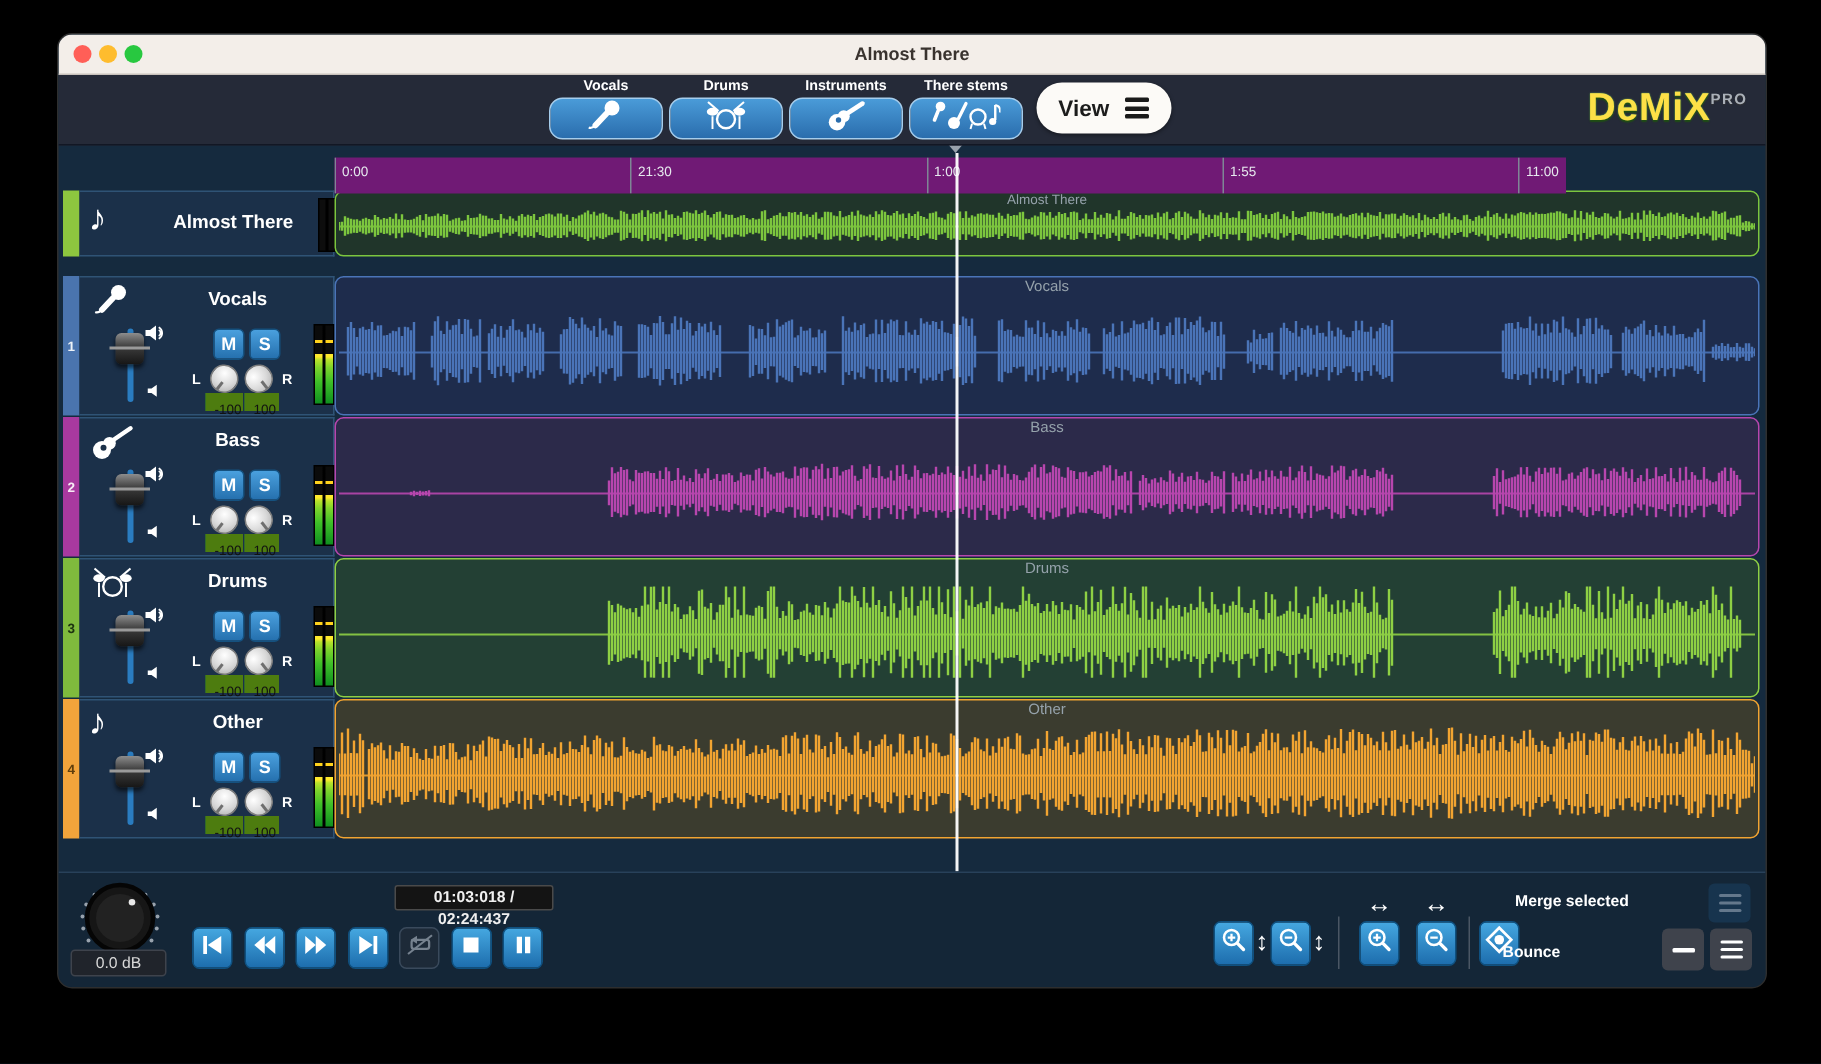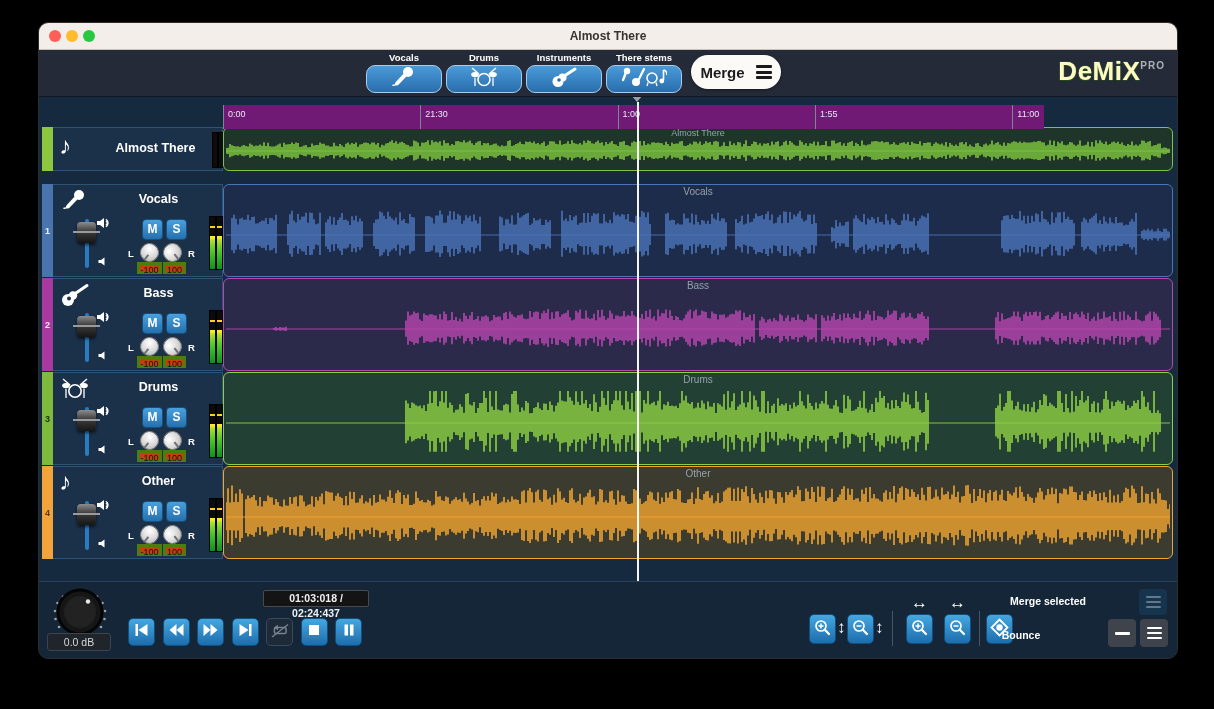--- a/index.html
+++ b/index.html
@@ -12,21 +12,21 @@
   
   .toolbar{position:absolute;left:0;top:27px;right:0;height:46px;background:#252a38;border-bottom:1px solid #121724;z-index:80}
   .stem{position:absolute;top:2px;width:76px;text-align:center}
   .stem-label{font-size:9.5px;font-weight:bold;color:#fff;display:block}
   .stem-btn{margin-top:2px;width:76px;height:28px;border-radius:9px;background:linear-gradient(#4a9bd8,#2a6dad);border:1.5px solid #a6cdec;box-sizing:border-box;display:flex;align-items:center;justify-content:center;cursor:pointer}
   .view-btn{position:absolute;left:652px;top:5px;width:90px;height:34px;background:#fcfaf7;border-radius:17px;display:flex;align-items:center;justify-content:center;gap:11px;box-shadow:0 1px 3px rgba(0,0,0,.45);cursor:pointer}
   .view-label{font-size:15px;font-weight:600;color:#1c1c1c}
   .burger{display:flex;flex-direction:column;gap:2.5px}
   .burger i{display:block;width:16px;height:3px;background:#1a1a1a;border-radius:1px}
   .logo{position:absolute;right:12px;top:6px;white-space:nowrap}
-  .logo-text{font-size:26px;font-weight:800;color:#fef9c3;letter-spacing:.5px;text-shadow:0 1px 1px #1e4d12,0 0 1px #8fe263}
+  .logo-text{font-size:26px;font-weight:800;color:#fde047;letter-spacing:.5px;text-shadow:0 1px 1px #1e4d12,0 0 1px #8fe263}
   .logo-badge{font-size:10px;font-weight:800;color:#aab0b8;letter-spacing:1px;vertical-align:11px;text-shadow:0 1px 1px #333}
   
   .ruler{position:absolute;left:184px;top:82px;width:821px;height:24px;background:#701a75;overflow:hidden;z-index:10}
   .rtick{position:absolute;top:0;bottom:0;border-left:1px solid #7e8695;padding:4px 0 0 4px;font-size:9px;color:#e6e9ee}
   .ph-tri{position:absolute;top:72px;width:0;height:0;border-left:6px solid transparent;border-right:6px solid transparent;border-top:7px solid #98a1ac;z-index:60}
   .playhead{position:absolute;top:79px;width:2px;height:479px;background:rgba(255,255,255,.95);z-index:55}
   
   .track-row{position:absolute;left:0;width:1138px}
   .track-header{position:absolute;left:3px;top:0;bottom:0;width:181px}
   .stripe{position:absolute;left:0;top:0;bottom:0;width:11px;display:flex;align-items:center;justify-content:center;font-size:9px;font-weight:bold;color:#fff}
@@ -40,21 +40,21 @@
   .fader-track{position:absolute;left:32px;top:34px;width:4px;height:49px;background:#2a7cc0;border-radius:2px}
   .fader-knob{position:absolute;left:24px;top:37px;width:19px;height:21px;border-radius:4px;background:linear-gradient(#8d8d8d,#3b3b3b 45%,#161616);box-shadow:0 2px 3px rgba(0,0,0,.6);cursor:pointer}
   .fader-knob::after{content:"";position:absolute;left:-4px;right:-4px;top:9px;height:2px;background:#9a9a9a}
   .ms-btn{position:absolute;top:34px;width:21px;height:21px;border-radius:4px;background:linear-gradient(#4aa0de,#2570ae);border:1px solid #15517f;box-sizing:border-box;color:#fff;font-weight:bold;font-size:12px;text-align:center;line-height:19px;cursor:pointer}
   .ms-btn.m{left:89px}.ms-btn.s{left:113px}
   .pan-knob{position:absolute;top:58px;width:19px;height:19px;border-radius:50%;background:radial-gradient(circle at 38% 32%,#fff,#d8d8d8 55%,#a8a8a8);border:1px solid #7d7d7d;box-sizing:border-box;cursor:pointer}
   .pan-knob.l{left:87px;transform:rotate(38deg)}.pan-knob.r{left:110px;transform:rotate(-38deg)}
   .pan-tick{position:absolute;left:7.5px;bottom:0;width:2px;height:6px;background:#6f6f6f}
   .pan-label{position:absolute;top:63px;font-size:9.5px;font-weight:bold;color:#fff}
   .pan-label.l{left:75px}.pan-label.r{left:135px}
-  .pan-val{position:absolute;top:77px;height:12px;background:#c2410c;border:3px solid #4d7c0f;box-sizing:border-box;font-size:9px;color:#111;text-align:center;line-height:10px}
+  .pan-val{position:absolute;top:77px;height:12px;background:#15803d;border:6px solid #4d7c0f;box-sizing:border-box;font-size:9px;color:#111;text-align:center;line-height:10px}
   .pan-val.l{left:84px;width:25px}.pan-val.r{left:110px;width:23px}
   .vu-wrap{position:absolute;left:156px;top:31px;display:flex;gap:2px;background:#000;padding:1px}
   .vu{width:5px;height:52px;border:0;background:linear-gradient(to top,#0f8f1f 0%,#3fbf28 28%,#7ed32b 46%,#b9e22a 56%,#ffe92d 60%,#ffe92d 64%,#0b0b0b 64%,#0b0b0b 78%,#ffd21c 78%,#ffd21c 82%,#0b0b0b 82%,#0b0b0b 100%)}
   .vu-wrap.flat{left:159px;top:4px}.vu.flat{width:4px;height:34px;background:#0d0d0d}
   .clip{position:absolute;left:184px;top:0;bottom:0;width:950px;border:1.5px solid #888;border-radius:6px;box-sizing:border-box;cursor:pointer}
   .clip-label{position:absolute;left:0;right:0;top:1px;text-align:center;font-size:10px;color:#95a2ab}
   .master .clip-label{font-size:9px;top:0}
   .wave{position:absolute;left:2px}
   .wave path{fill:none;stroke-width:1.6}
   
@@ -146,21 +146,21 @@
               <line x1="27" y1="17.5" x2="26" y2="21" stroke="#fff" stroke-width="1.3"></line>
               <line x1="35" y1="17.5" x2="36" y2="21" stroke="#fff" stroke-width="1.3"></line>
               <line x1="42.5" y1="5" x2="42.5" y2="15" stroke="#fff" stroke-width="1.6"></line>
               <circle cx="40.8" cy="16" r="2.4" fill="#fff"></circle>
               <path d="M42.5 5 q4 1 3.2 5" stroke="#fff" stroke-width="1.5" fill="none"></path>
             </svg>
         </span>
       </div>
     </div>
     <div class="view-btn">
-      <span class="view-label">Merge</span>
+      <span class="view-label">View</span>
       <span class="burger">
           <i></i>
           <i></i>
           <i></i>
         </span>
     </div>
     <div class="logo">
       <span class="logo-text">DeMiX</span><span class="logo-badge">PRO</span>
     </div>
   </div>

